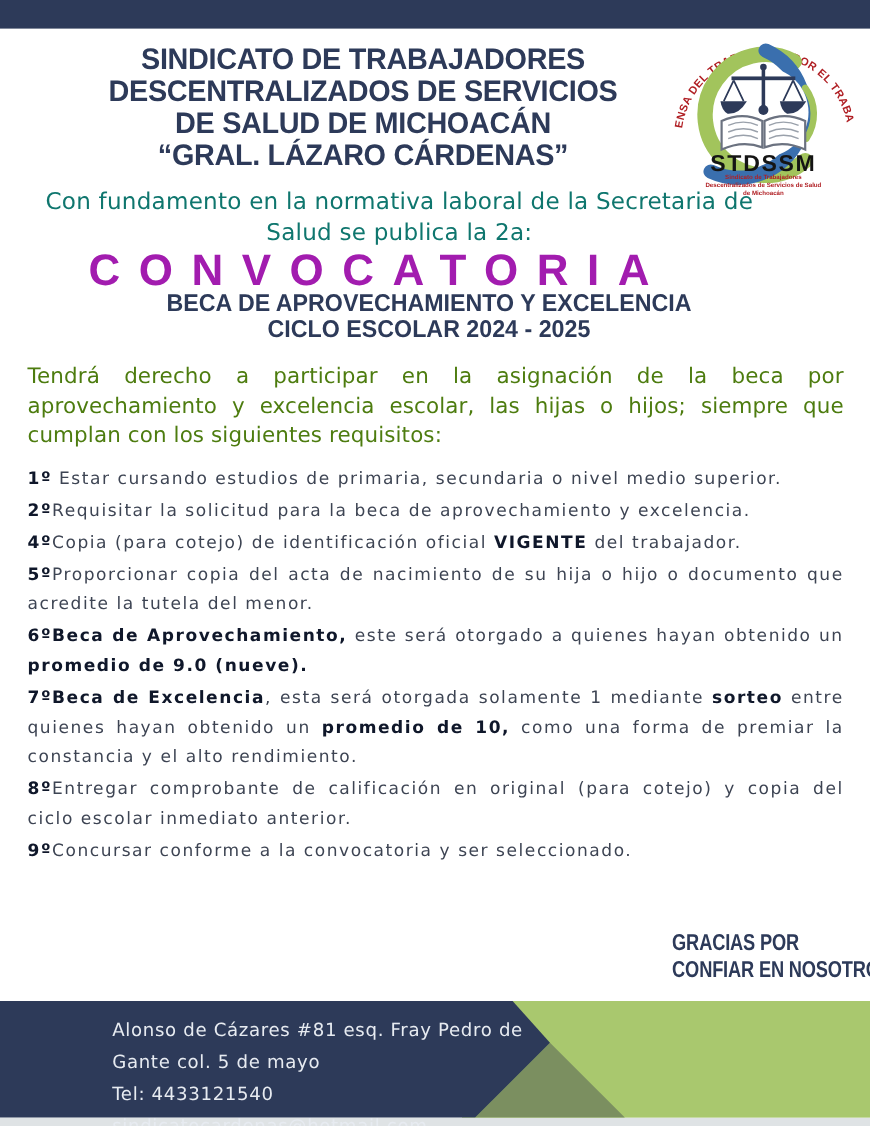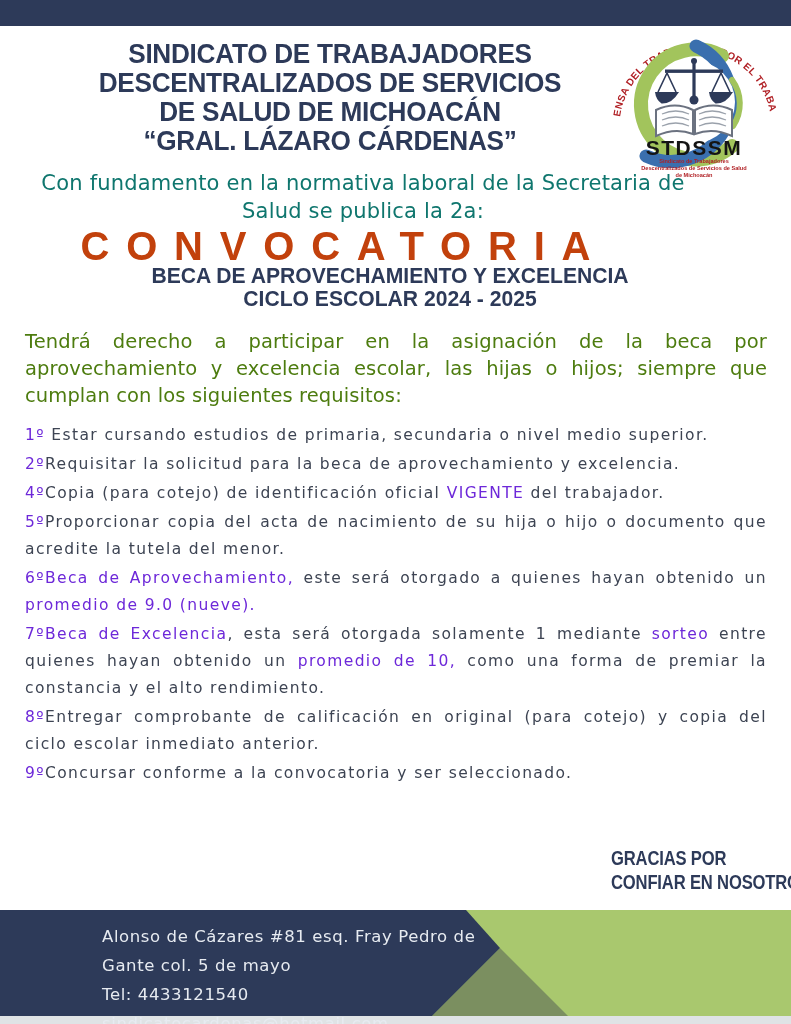--- a/index.html
+++ b/index.html
@@ -22,42 +22,42 @@
   }
 
   .intro{
     left:0;top:169px;width:726px;text-align:center;
     color:#0f766e;font-size:21px;line-height:28px;font-weight:400;letter-spacing:0.2px;
   }
 
   .headline{
     left:0;top:224px;width:671px;text-align:center;
     font-family:"Liberation Sans",sans-serif;font-weight:bold;
-    color:#c2410c;font-size:40px;letter-spacing:0.42em;text-indent:0.42em;
+    color:#a21caf;font-size:40px;letter-spacing:0.42em;text-indent:0.42em;
   }
 
   .subtitle{
     left:0;top:265px;width:780px;text-align:center;
     font-family:"Liberation Sans",sans-serif;font-weight:bold;
     color:#2d3a59;font-size:22px;line-height:22px;
     transform:scaleX(0.96);transform-origin:50% 0;
   }
   .subtitle .sub-line{margin:0 0 1px 0;}
 
   
   .body-paragraph{
     left:25px;top:328px;width:742px;
     color:#4d7c0f;font-size:19.5px;line-height:27px;text-align:justify;letter-spacing:0.1px;
   }
   .requirements{
     left:25px;top:422px;width:742px;
     color:#3d4453;font-size:15.5px;line-height:27px;text-align:justify;letter-spacing:1.4px;
   }
   .requirements p{margin:0 0 2px 0;}
-  .requirements .bold{font-weight:normal;color:#6d28d9;}
+  .requirements .bold{font-weight:bold;color:#0f172a;}
 
   
   .thanks{
     left:611px;top:846px;width:220px;text-align:left;
     font-family:"Liberation Sans",sans-serif;font-weight:bold;
     color:#2d3a59;font-size:21px;line-height:24px;letter-spacing:-0.2px;
     transform:scaleX(0.79);transform-origin:0 0;white-space:nowrap;
   }
 
   

